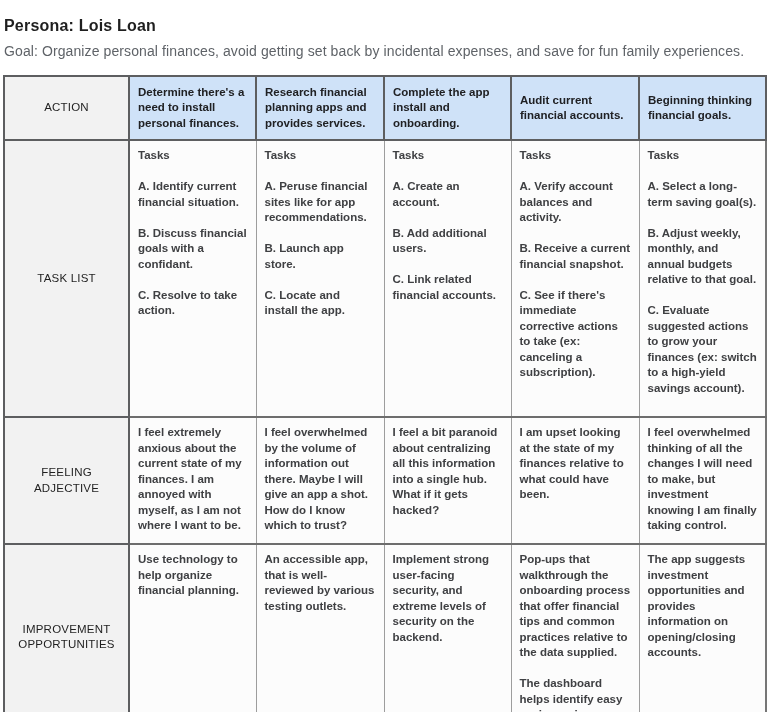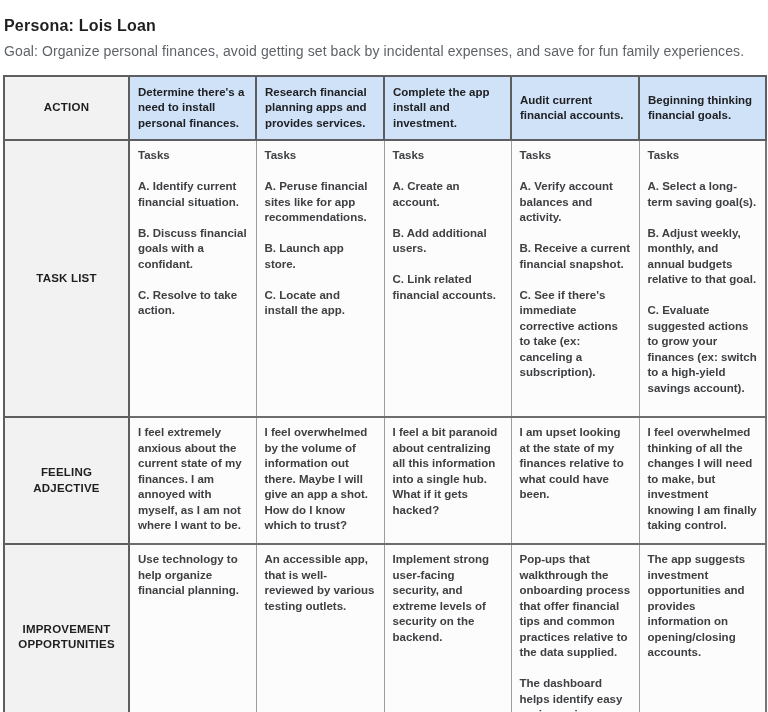--- a/index.html
+++ b/index.html
@@ -46,21 +46,21 @@
     color: #202124;
     font-weight: bold;
     text-align: left;
     vertical-align: middle;
     border: 2px solid var(--border-dark, #5d5e60);
   }
   
   th.row-label {
     background: var(--label-gray, #f2f2f2);
     color: #1f1f1f;
-    font-weight: bold;
+    font-weight: normal;
     text-align: center;
     vertical-align: middle;
     letter-spacing: 0.2px;
     border: 2px solid var(--border-dark, #5d5e60);
   }
   
   td.cell {
     background: var(--cell-bg, #fcfcfc);
     color: #3f4043;
     text-align: left;
@@ -93,21 +93,21 @@
       <col style="width:127px">
       <col style="width:128px">
       <col style="width:127px">
     </colgroup>
 
     <tbody>
         <tr class="header-row">
       <th class="row-label">ACTION</th>
       <th class="col-head">Determine there's a need to install personal finances.</th>
       <th class="col-head">Research financial planning apps and provides services.</th>
-      <th class="col-head">Complete the app install and investment.</th>
+      <th class="col-head">Complete the app install and onboarding.</th>
       <th class="col-head">Audit current financial accounts.</th>
       <th class="col-head">Beginning thinking financial goals.</th>
     </tr>
 
     <tr class="row-tasks">
       <th class="row-label">TASK LIST</th>
       <td class="cell">Tasks
 
 A. Identify current financial situation.
 

